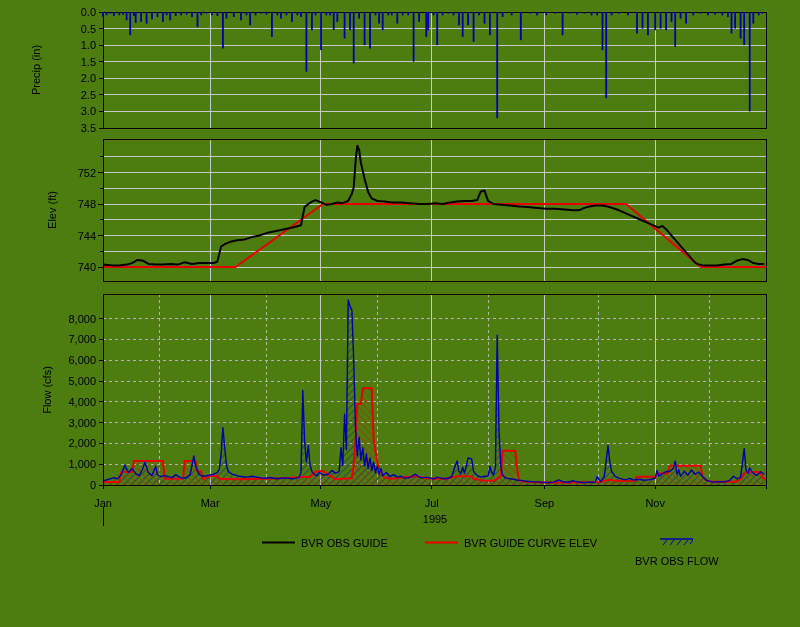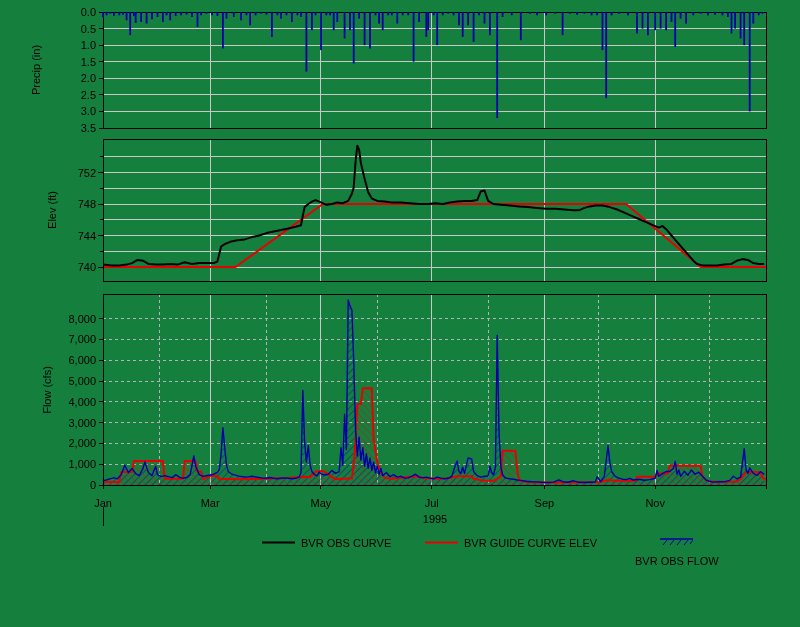--- a/index.html
+++ b/index.html
@@ -1,16 +1,16 @@
 <!DOCTYPE html>
 <html><head>
 <meta charset="utf-8">
 <style>
   html,body{margin:0;padding:0;background:#fff;}
-  .page{position:relative;width:800px;height:627px;background:#15803d;
+  .page{position:relative;width:800px;height:627px;background:#4d7c0f;
         font-family:"Liberation Sans",sans-serif;overflow:hidden;}
   #plot-svg{position:absolute;left:0;top:0;}
   .axis-title{position:absolute;font-size:11px;color:#000;
         transform:translate(-50%,-50%) rotate(-90deg);white-space:nowrap;}
   .year-label{position:absolute;font-size:11px;color:#000;transform:translateX(-50%);}
   .legend-item{position:absolute;display:flex;align-items:center;gap:6px;
         font-size:11px;color:#000;white-space:nowrap;}
   .legend-item svg{display:block;}
   text{font-family:"Liberation Sans",sans-serif;}
 </style>
@@ -277,21 +277,21 @@
   <div class="axis-title" style="left:36px;top:70px;">Precip (in)</div>
   <div class="axis-title" style="left:52px;top:210px;">Elev (ft)</div>
   <div class="axis-title" style="left:47px;top:390px;">Flow (cfs)</div>
 
   <div class="year-label" style="left:435px;top:513px;text-align:right;">1995</div>
 
   <div class="legend-item" style="left:262px;top:536px;">
     <svg width="33" height="13">
       <line x1="0" y1="6.5" x2="33" y2="6.5" stroke="#000000" stroke-width="2"></line>
     </svg>
-    <span>BVR OBS CURVE</span>
+    <span>BVR OBS GUIDE</span>
   </div>
   <div class="legend-item" style="left:425px;top:536px;">
     <svg width="33" height="13">
       <line x1="0" y1="6.5" x2="33" y2="6.5" stroke="#E80000" stroke-width="2"></line>
     </svg>
     <span>BVR GUIDE CURVE ELEV</span>
   </div>
   <div class="legend-item" style="left:635px;top:536px;flex-direction:column;">
     <svg width="33" height="13">
       <line x1="0" y1="3" x2="33" y2="3" stroke="#0000A8" stroke-width="1.5"></line>

